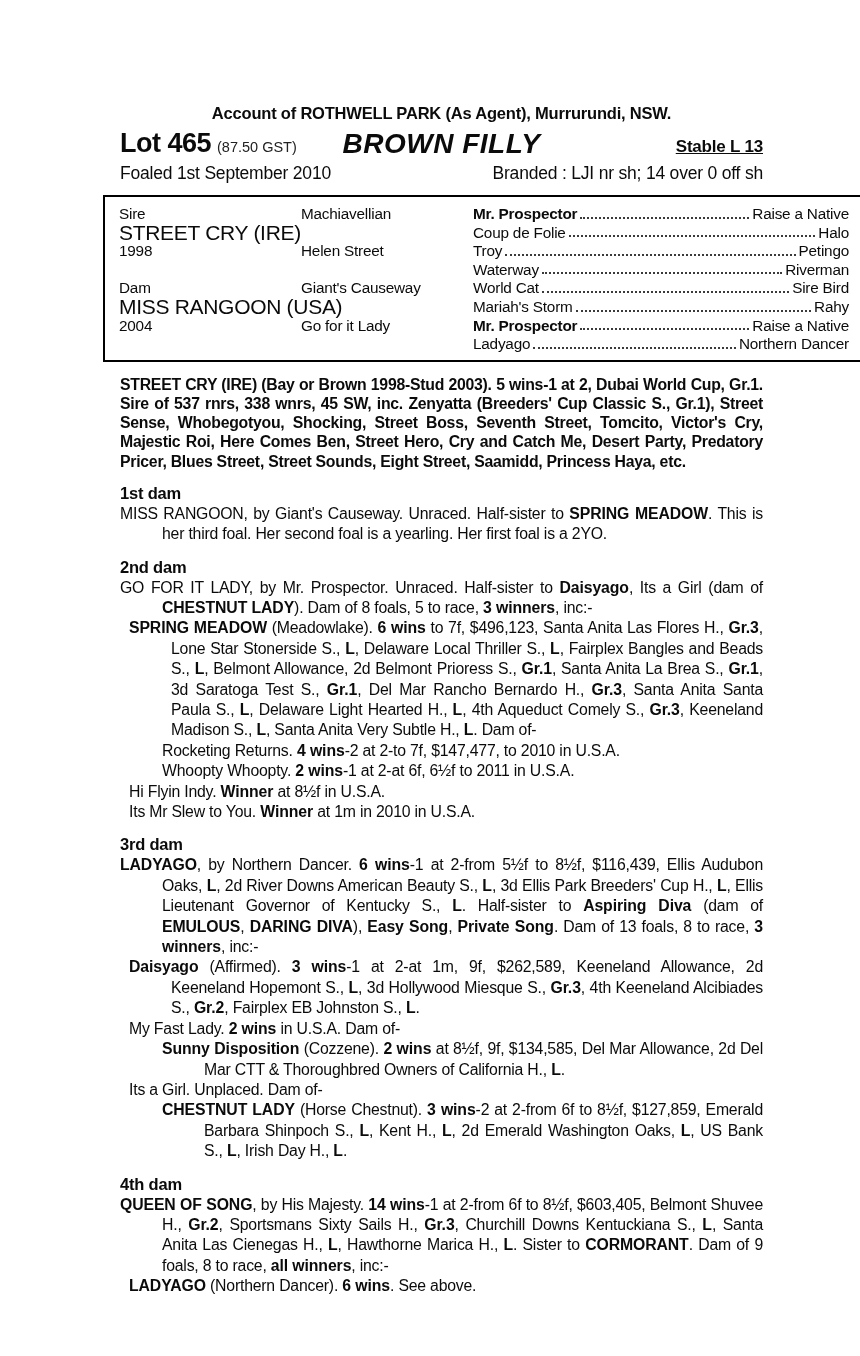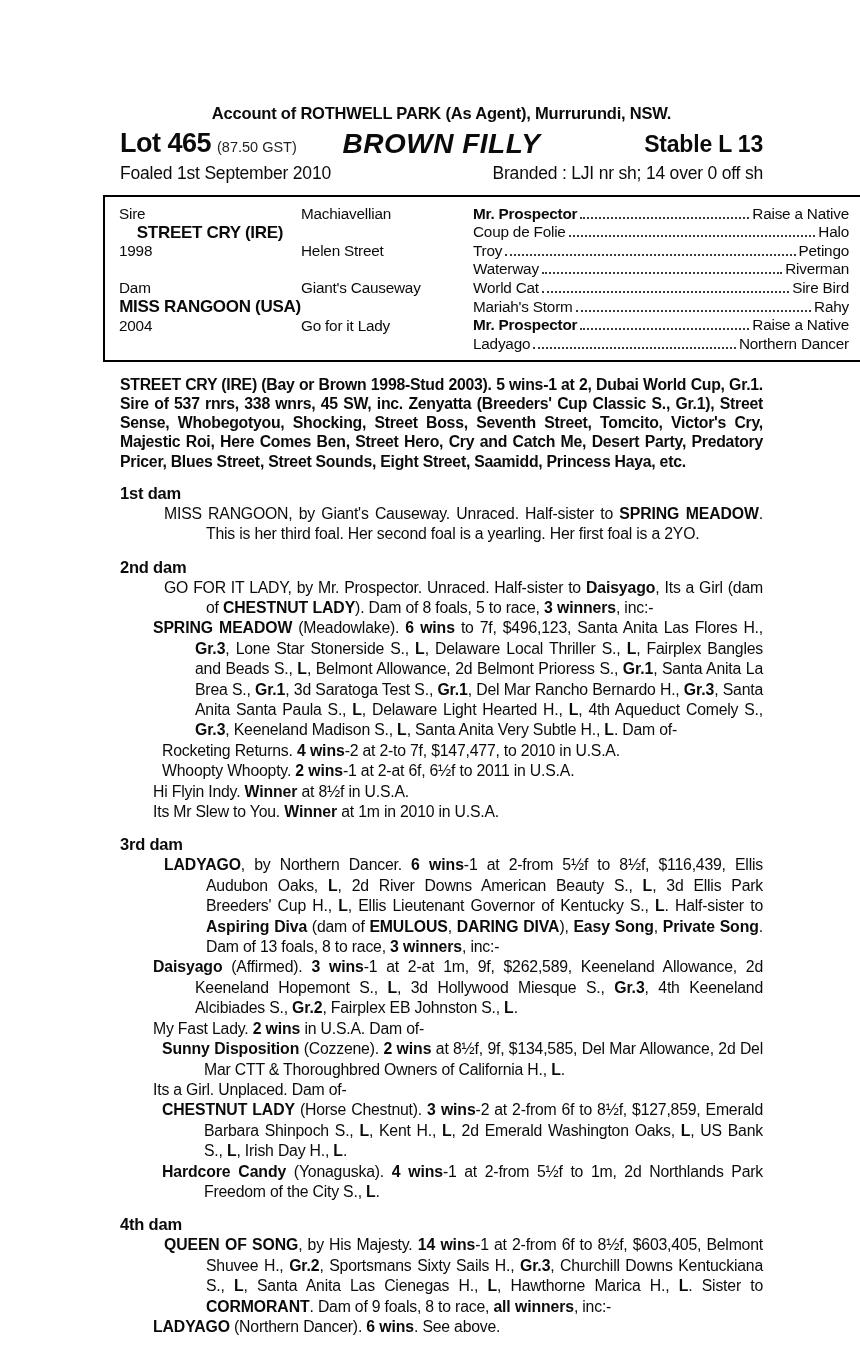--- a/index.html
+++ b/index.html
@@ -8,47 +8,47 @@
   .page{position:relative;width:860px;height:1356px;background:#fff;}
   .content{position:absolute;left:120px;top:104px;width:643px;}
 
   
   .account{text-align:center;font-weight:bold;font-size:16.5px;letter-spacing:-0.2px;}
   .lot-line{position:relative;display:flex;align-items:baseline;margin-top:5px;height:32px;}
   .lot{font-size:27px;font-weight:bold;letter-spacing:-0.5px;}
   .gst{font-size:14.5px;margin-left:6px;color:#222;}
   .horse-title{position:absolute;left:50%;transform:translateX(-50%);
        font-size:28px;font-weight:bold;letter-spacing:0.5px;white-space:nowrap;font-style:italic;}
-  .stable{margin-left:auto;font-size:23px;font-weight:bold;letter-spacing:-0.2px;}
+  .stable{margin-left:auto;font-size:17px;font-weight:bold;letter-spacing:-0.2px;text-decoration:underline;}
   .foal-line{display:flex;justify-content:space-between;font-size:17.5px;margin-top:3px;letter-spacing:-0.2px;}
 
   
   .ped-box{box-sizing:border-box;margin-left:-17px;width:762px;margin-top:11px;
        border:2.5px solid #000;padding:7px 14px 7px 14px;display:flex;
        font-size:15.3px;line-height:19.3px;letter-spacing:-0.2px;}
   .ped-c1{width:182px;flex:none;}
   .ped-c2{width:172px;flex:none;}
   .ped-c3{flex:1;}
   .slot{height:18.6px;white-space:nowrap;}
-  .ped-name-main{font-weight:bold;font-size:17px;letter-spacing:-0.3px;text-align:center;}
-  .ped-row{display:flex;align-items:center;height:18.6px;white-space:nowrap;}
+  .ped-name-main{font-weight:normal;font-size:21px;letter-spacing:-0.3px;}
+  .ped-row{display:flex;align-items:flex-start;height:18.6px;white-space:nowrap;}
   .ped-row .b{font-weight:bold;}
   .leader{flex:1 1 auto;min-width:8px;border-bottom:2px dotted #3a3a3a;
        align-self:flex-end;margin:0 3px 4px 3px;}
 
   
   .sire-blurb{font-weight:bold;text-align:justify;margin-top:13px;
        font-size:15.8px;line-height:19.2px;letter-spacing:-0.25px;}
 
   
   .dam-head{font-weight:bold;font-size:16.5px;margin-top:13px;margin-bottom:1px;letter-spacing:-0.2px;}
   .p{margin:0;text-align:justify;font-size:15.8px;line-height:20.4px;letter-spacing:-0.2px;}
   .p b{letter-spacing:-0.1px;}
-  .p-dam{padding-left:42px;text-indent:-42px;margin-left:44px;}
-  .p-e1{margin-left:33px;padding-left:42px;text-indent:-42px;}
+  .p-dam{padding-left:42px;text-indent:-42px;}
+  .p-e1{margin-left:9px;padding-left:42px;text-indent:-42px;}
   .p-e2{margin-left:42px;padding-left:42px;text-indent:-42px;}
 </style>
 </head>
 <body>
 
 <div class="page">
   <div class="content">
 
     <div class="account">Account of ROTHWELL PARK (As Agent), Murrurundi, NSW.</div>
 
@@ -147,21 +147,20 @@
     </div>
 
     <div>
       <div class="dam-head">3rd dam</div>
       <p class="p p-dam"><b>LADYAGO</b>, by Northern Dancer. <b>6 wins</b>-1 at 2-from 5½f to 8½f, $116,439, Ellis Audubon Oaks, <b>L</b>, 2d River Downs American Beauty S., <b>L</b>, 3d Ellis Park Breeders' Cup H., <b>L</b>, Ellis Lieutenant Governor of Kentucky S., <b>L</b>. Half-sister to <b>Aspiring Diva</b> (dam of <b>EMULOUS</b>, <b>DARING DIVA</b>), <b>Easy Song</b>, <b>Private Song</b>. Dam of 13 foals, 8 to race, <b>3 winners</b>, inc:-</p>
       <p class="p p-e1"><b>Daisyago</b> (Affirmed). <b>3 wins</b>-1 at 2-at 1m, 9f, $262,589, Keeneland Allowance, 2d Keeneland Hopemont S., <b>L</b>, 3d Hollywood Miesque S., <b>Gr.3</b>, 4th Keeneland Alcibiades S., <b>Gr.2</b>, Fairplex EB Johnston S., <b>L</b>.</p>
       <p class="p p-e1">My Fast Lady. <b>2 wins</b> in U.S.A. Dam of-</p>
       <p class="p p-e2"><b>Sunny Disposition</b> (Cozzene). <b>2 wins</b> at 8½f, 9f, $134,585, Del Mar Allowance, 2d Del Mar CTT &amp; Thoroughbred Owners of California H., <b>L</b>.</p>
       <p class="p p-e1">Its a Girl. Unplaced. Dam of-</p>
       <p class="p p-e2"><b>CHESTNUT LADY</b> (Horse Chestnut). <b>3 wins</b>-2 at 2-from 6f to 8½f, $127,859, Emerald Barbara Shinpoch S., <b>L</b>, Kent H., <b>L</b>, 2d Emerald Washington Oaks, <b>L</b>, US Bank S., <b>L</b>, Irish Day H., <b>L</b>.</p>
-      <p class="p p-e2"><b>Hardcore Candy</b> (Yonaguska). <b>4 wins</b>-1 at 2-from 5½f to 1m, 2d Northlands Park Freedom of the City S., <b>L</b>.</p>
     </div>
 
     <div>
       <div class="dam-head">4th dam</div>
       <p class="p p-dam"><b>QUEEN OF SONG</b>, by His Majesty. <b>14 wins</b>-1 at 2-from 6f to 8½f, $603,405, Belmont Shuvee H., <b>Gr.2</b>, Sportsmans Sixty Sails H., <b>Gr.3</b>, Churchill Downs Kentuckiana S., <b>L</b>, Santa Anita Las Cienegas H., <b>L</b>, Hawthorne Marica H., <b>L</b>. Sister to <b>CORMORANT</b>. Dam of 9 foals, 8 to race, <b>all winners</b>, inc:-</p>
       <p class="p p-e1"><b>LADYAGO</b> (Northern Dancer). <b>6 wins</b>. See above.</p>
     </div>
 
   </div>
 </div>

